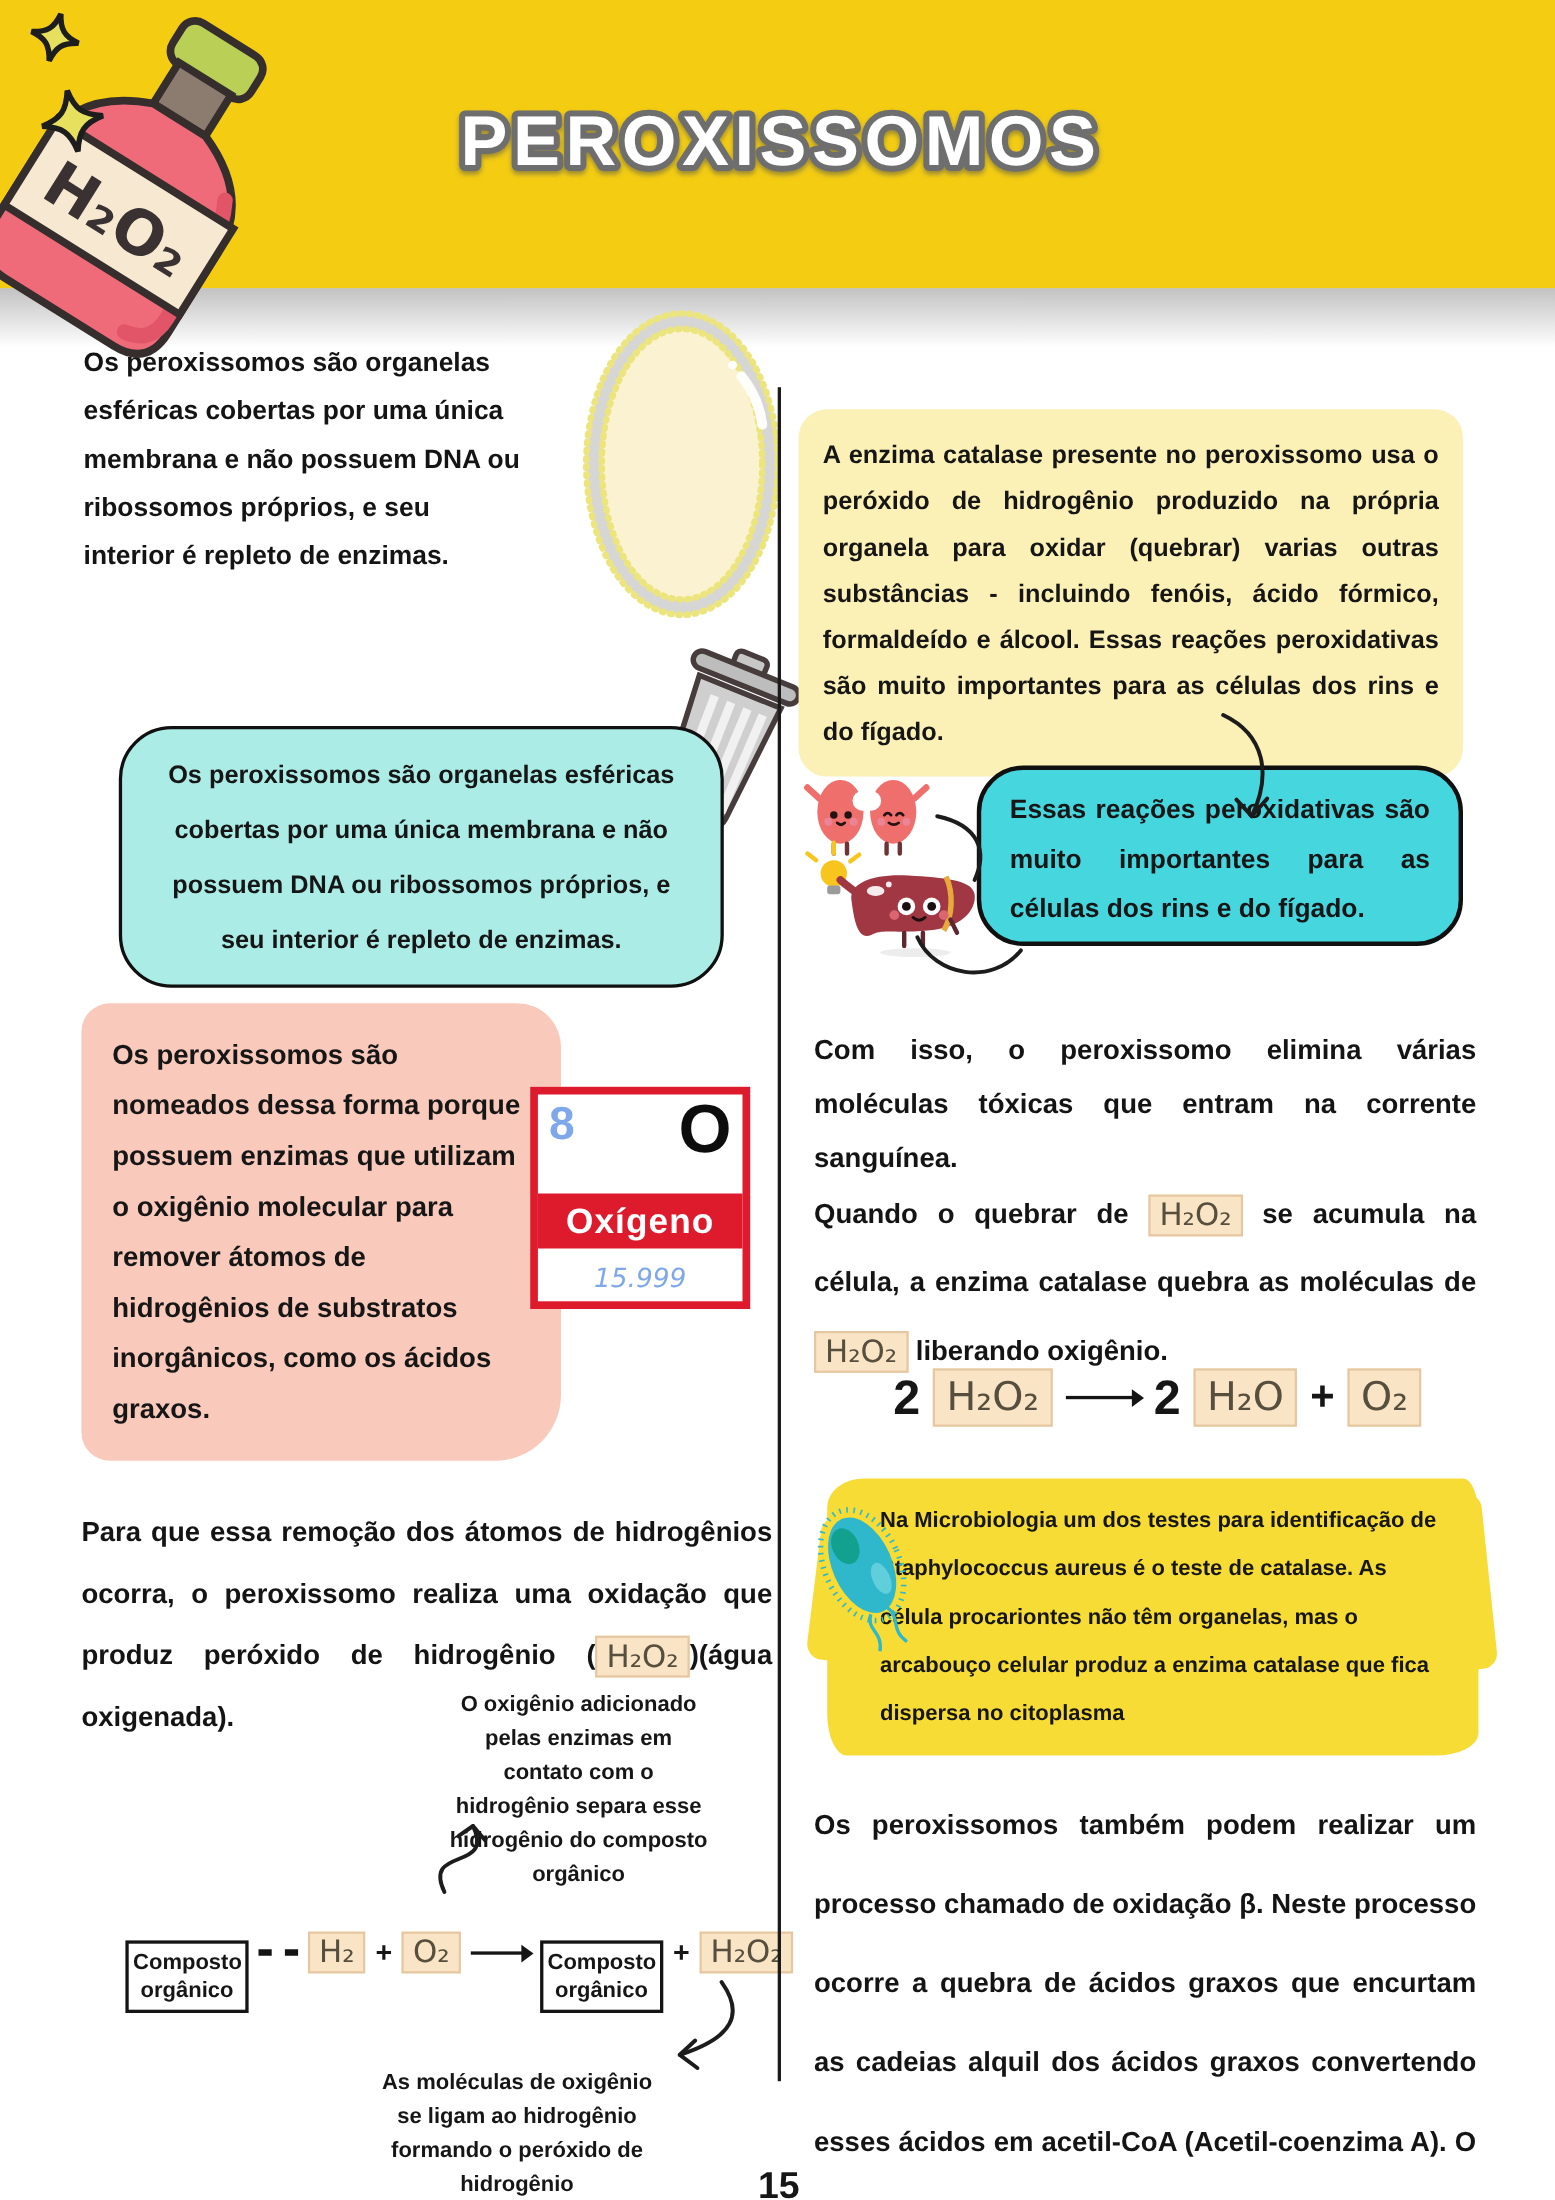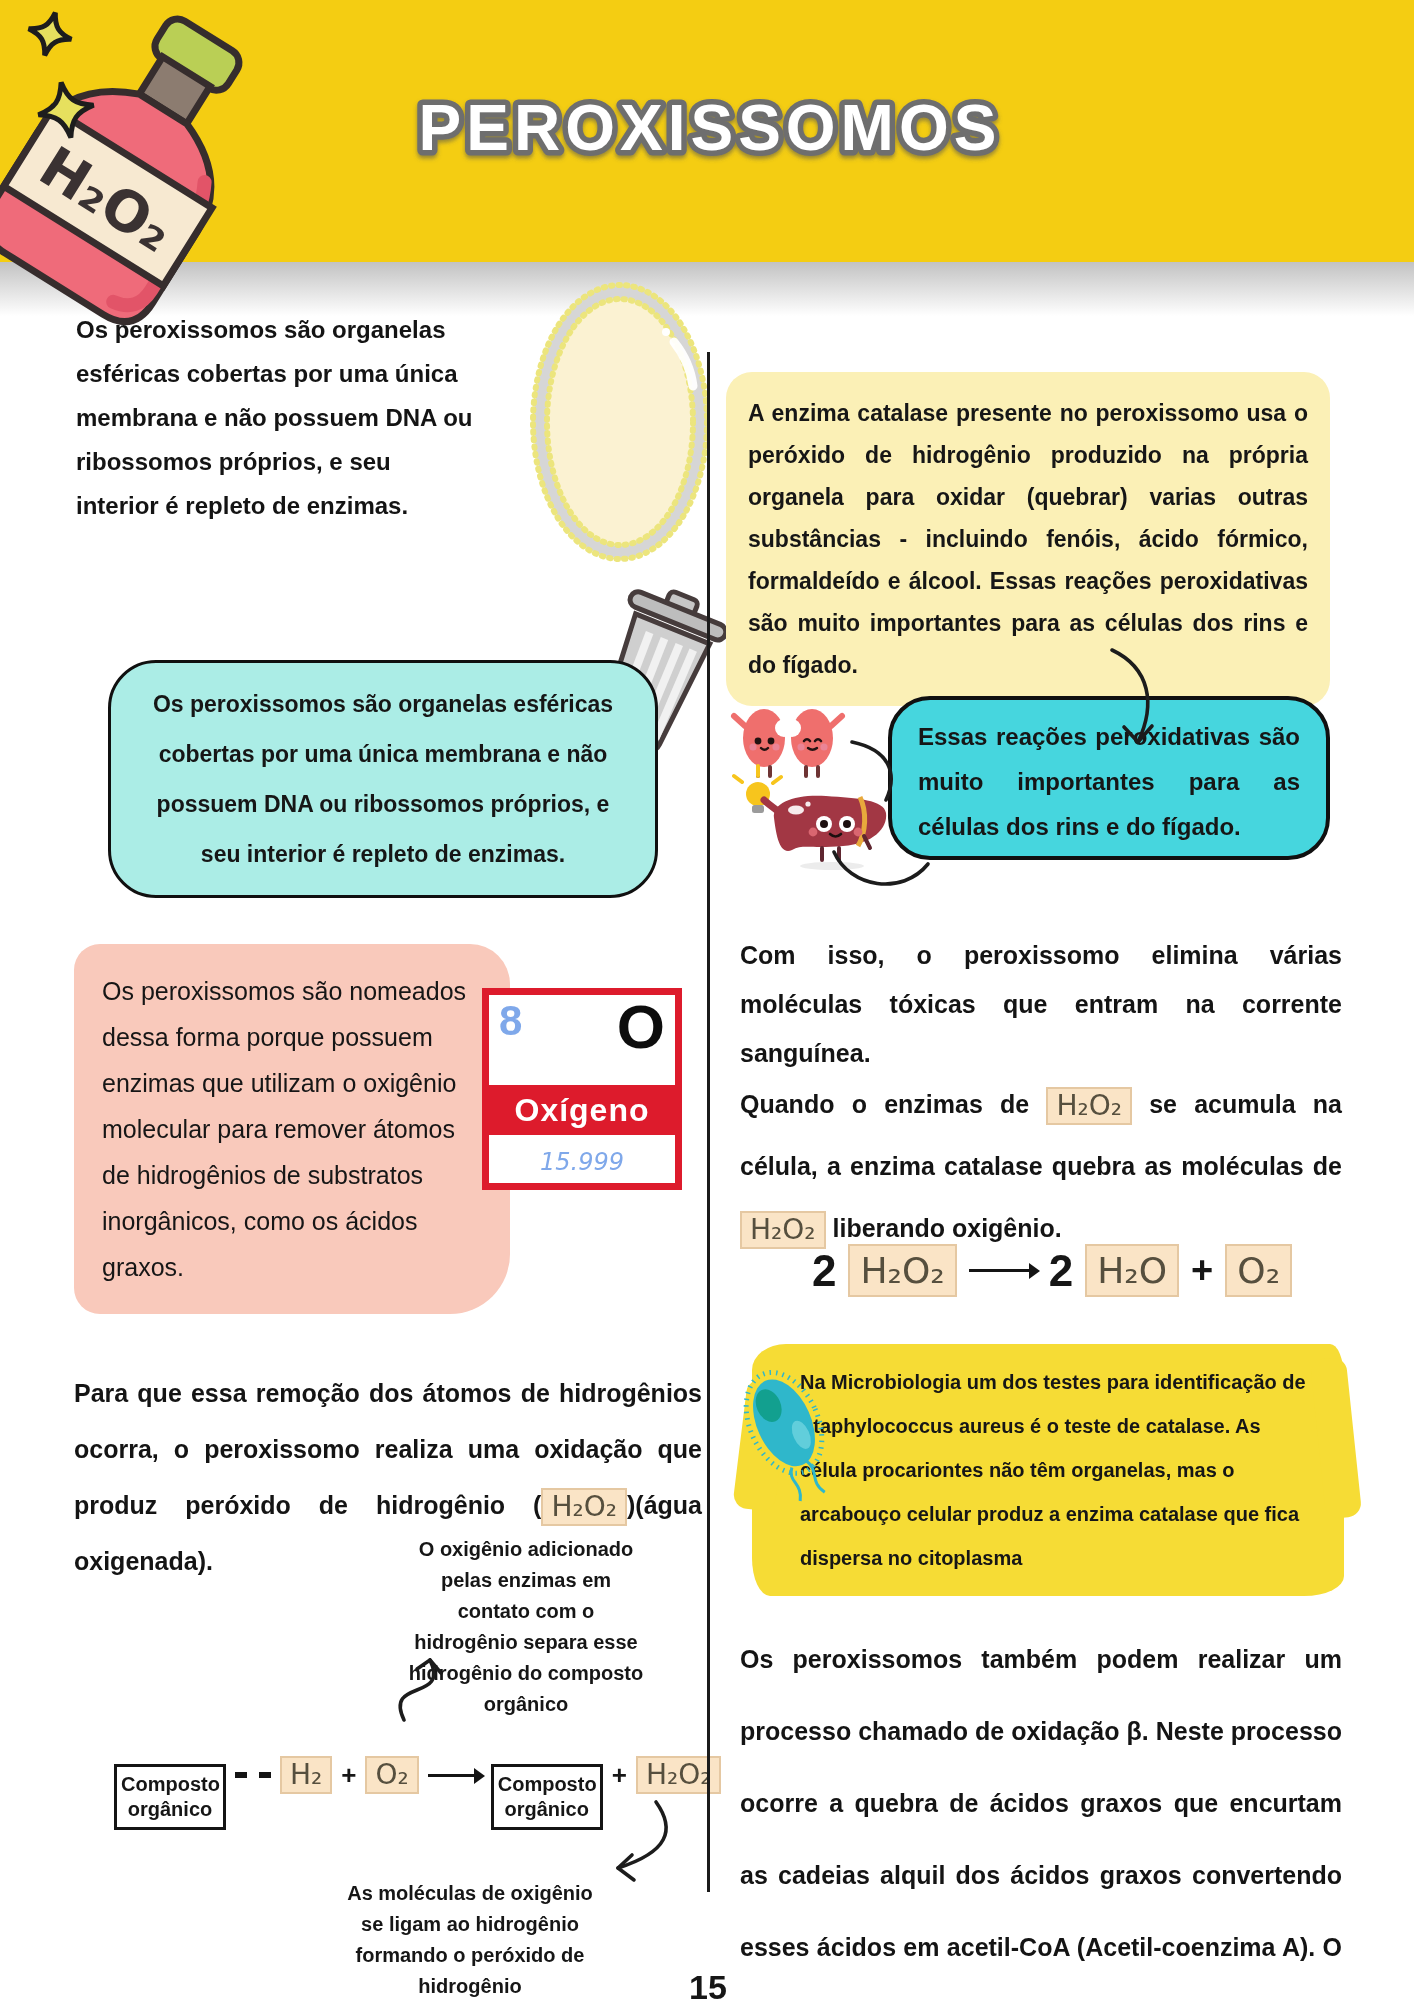--- a/index.html
+++ b/index.html
@@ -31,21 +31,21 @@
   .p-catalase { left:740px; top:1048px; width:602px; font-size:25px; line-height:62px; text-align:justify; }
   .p-beta { left:740px; top:1598px; width:602px; font-size:25px; line-height:72px; text-align:justify; }
 
   
   .teal-box { position:absolute; left:108px; top:660px; width:550px; height:238px;
     background:#ABEDE6; border:3px solid #101010; border-radius:48px;
     display:flex; align-items:center; justify-content:center; padding:10px 34px;
     text-align:center; font-weight:700; font-size:23px; line-height:50px; }
   .pink-box { position:absolute; left:74px; top:912px; width:436px;
     background:#F9C9BB; border-radius:26px 40px 60px 26px; padding:24px 28px;
-    font-weight:400; font-size:25px; line-height:46px;margin-top:32px; }
+    font-weight:700; font-size:25px; line-height:46px; }
   .yellow-box { position:absolute; left:726px; top:372px; width:604px;
     background:#FBF0B6; border-radius:26px; padding:20px 22px;
     font-weight:700; font-size:23px; line-height:42px; text-align:justify; }
   .cyan-box { position:absolute; left:888px; top:696px; width:442px; height:164px;
     background:#46D6DE; border:4px solid #101010; border-radius:42px;
     padding:14px 26px; font-weight:700; font-size:24px; line-height:45px; text-align:justify; z-index:2; }
   .micro-note { position:absolute; left:752px; top:1344px; width:592px; z-index:2;
     background:#F6DC35; border-radius:34px 14px 40px 18px / 26px 34px 20px 38px;
     padding:16px 26px 16px 48px; font-weight:700; font-size:20px; line-height:44px; }
   .micro-note::before { content:""; position:absolute; left:-12px; top:36px; width:42px; height:130px;
@@ -240,21 +240,21 @@
       <circle cx="101" cy="146" r="4.4" fill="#D96670"></circle>
         <circle cx="146" cy="146" r="4.4" fill="#D96670"></circle>
       <path d="M110,162 l0,12 M127,162 l0,12 M152,150 l6,12" stroke="#5F2630" stroke-width="4" stroke-linecap="round"></path>
       <ellipse cx="120" cy="180" rx="32" ry="4" fill="#ECECEC"></ellipse>
     </g>
   </svg>
 </div>
 
 <p class="para p-elim">Com isso, o peroxissomo elimina várias moléculas tóxicas que entram na corrente sanguínea.</p>
 
-<p class="para p-catalase"><span>Quando o enzimas de </span><span class="chip chip-inline">H₂O₂</span><span> se acumula na célula, a enzima catalase quebra as moléculas de </span><span class="chip chip-inline">H₂O₂</span><span> liberando oxigênio.</span></p>
+<p class="para p-catalase"><span>Quando o quebrar de </span><span class="chip chip-inline">H₂O₂</span><span> se acumula na célula, a enzima catalase quebra as moléculas de </span><span class="chip chip-inline">H₂O₂</span><span> liberando oxigênio.</span></p>
 
 <div class="equation">
   <span class="eq-coef">2</span>
   <span class="chip eq-chip">H₂O₂</span>
   <div class="arrow-line eq-arrow"></div>
   <span class="eq-coef">2</span>
   <span class="chip eq-chip">H₂O</span>
   <span class="eq-plus">+</span>
   <span class="chip eq-chip">O₂</span>
 </div>

